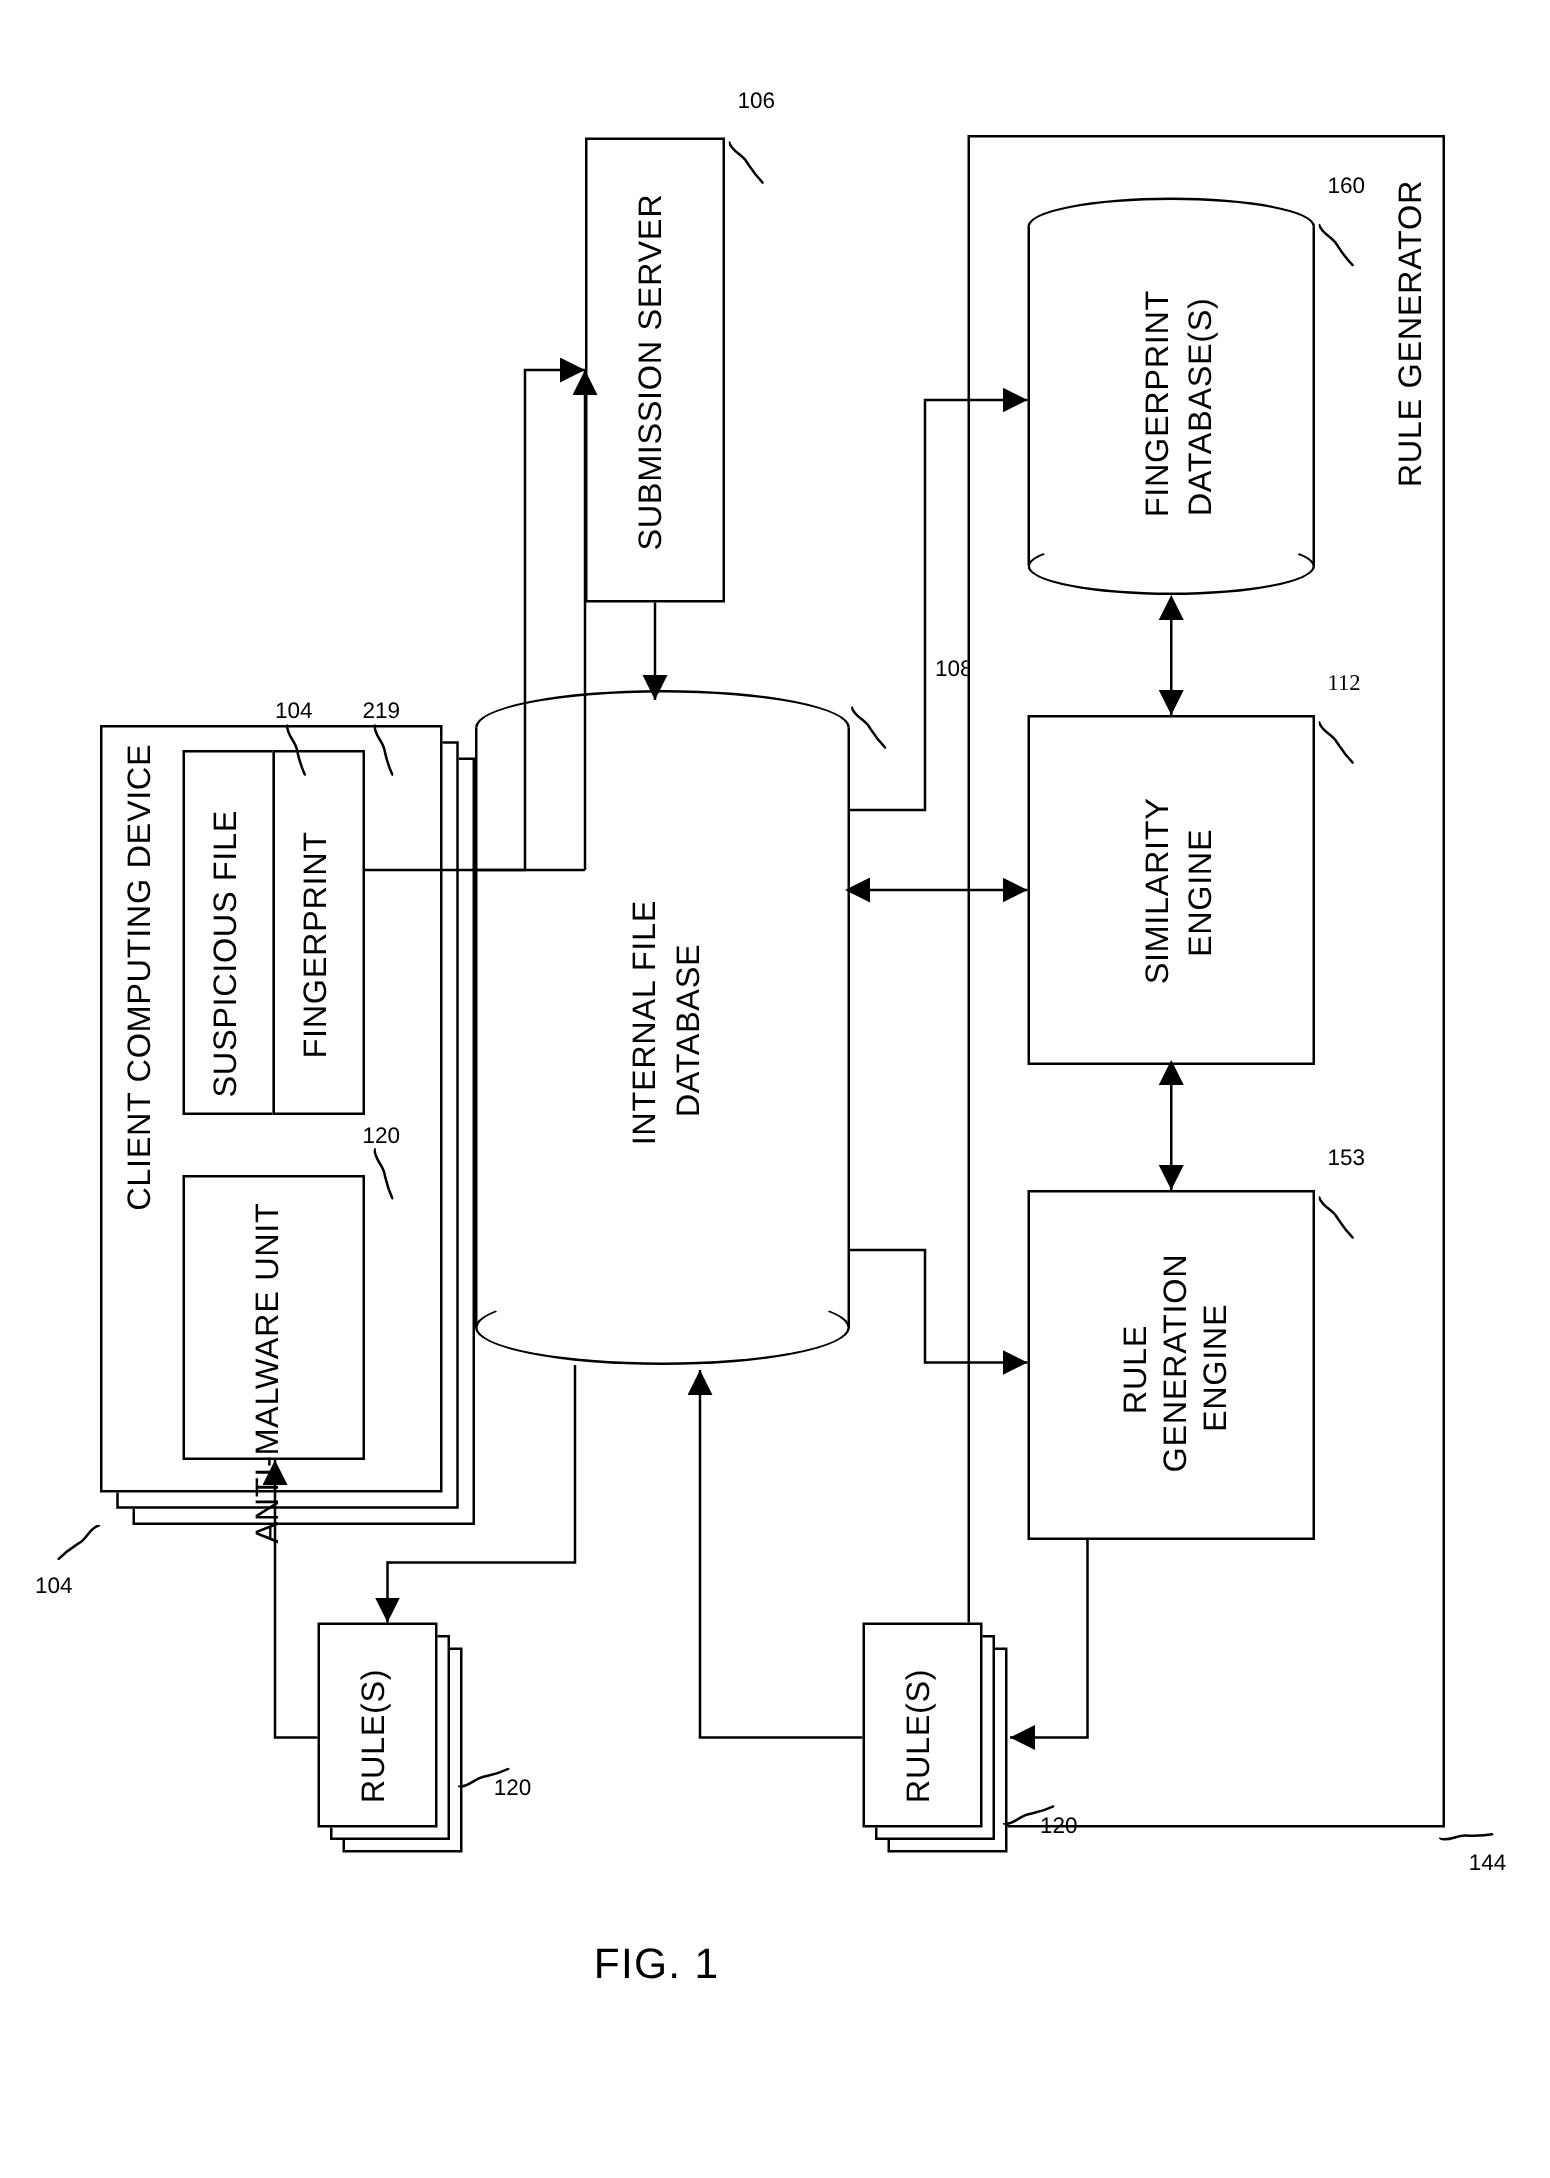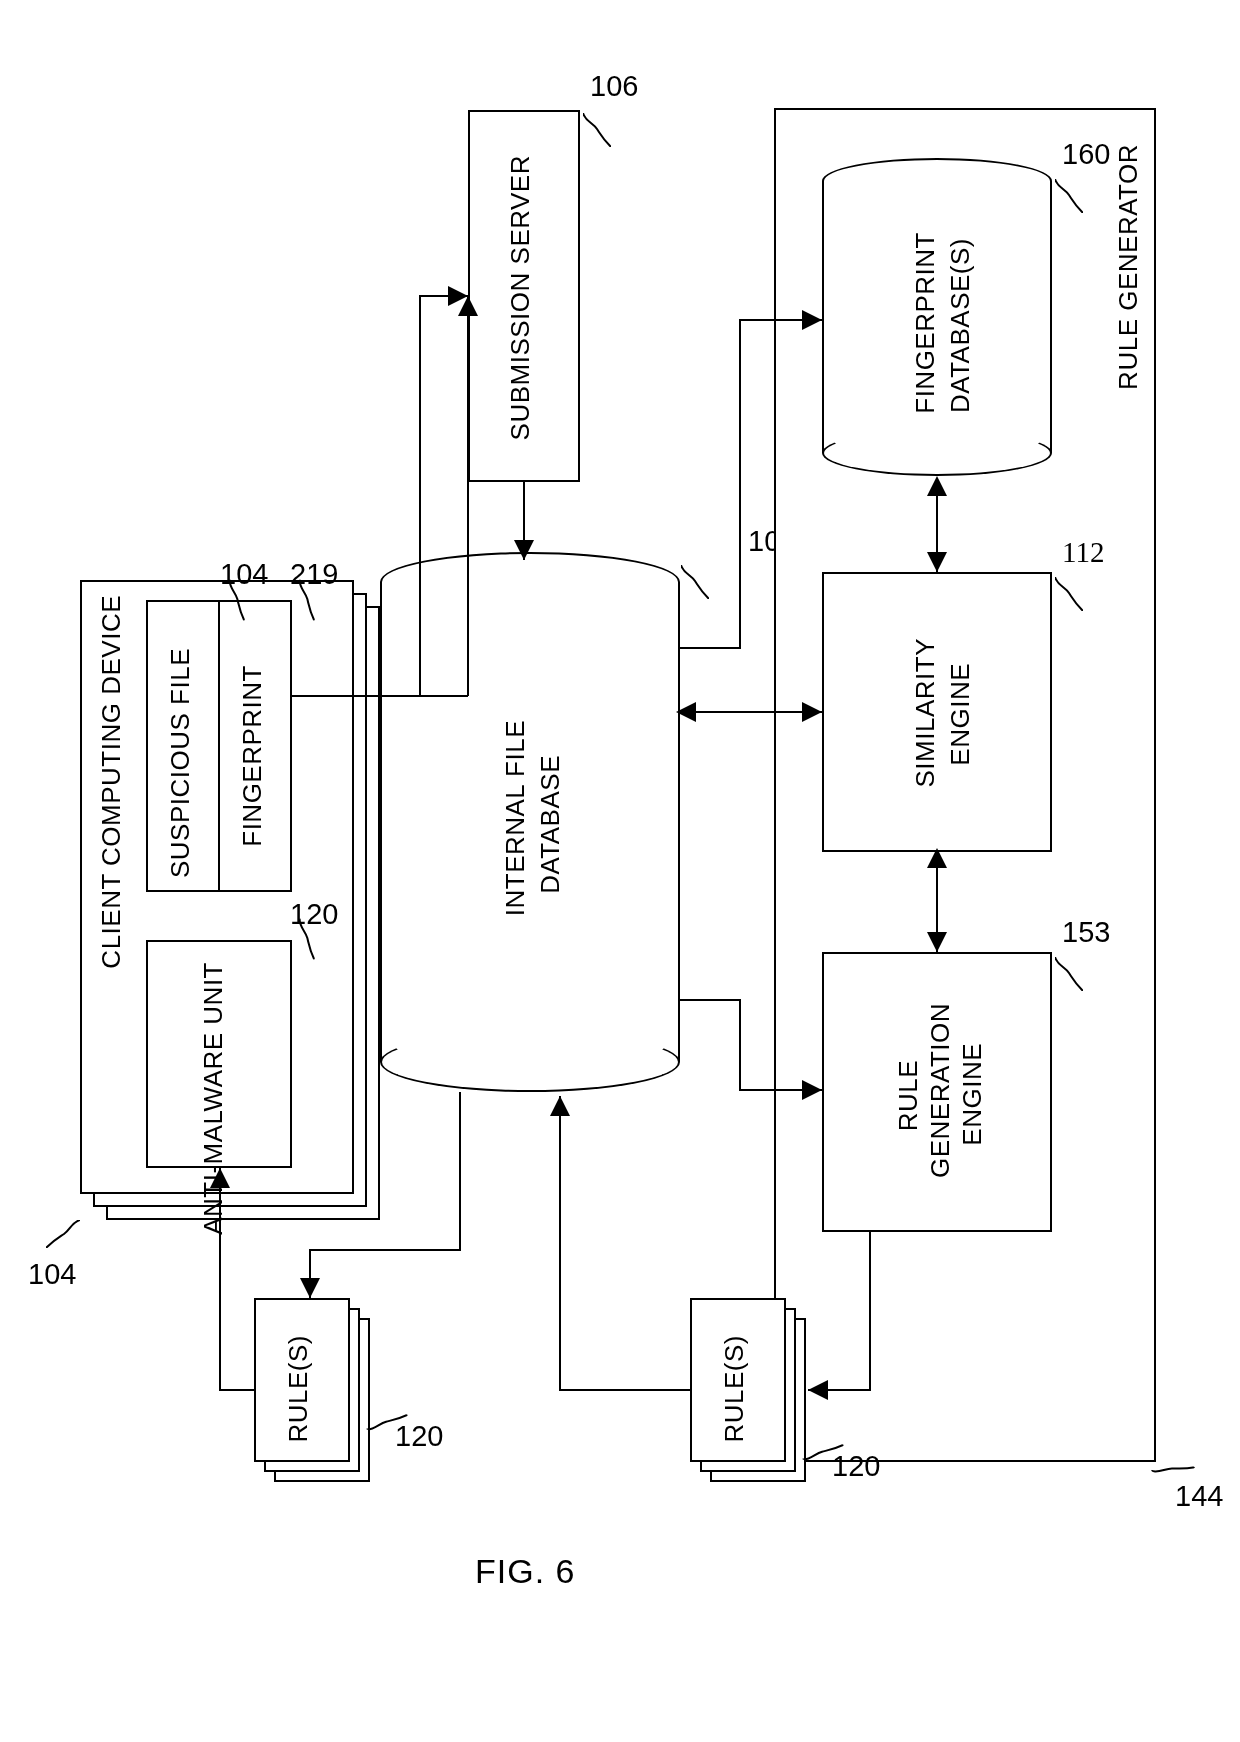--- a/index.html
+++ b/index.html
@@ -29,21 +29,21 @@
     transform: rotate(180deg);
     text-orientation: mixed;
   }
   .fig-label {
     position: absolute;
     font-size: 34px;
     letter-spacing: 1px;
   }
   .ref {
     position: absolute;
-    font-size: 29px;
+    font-size: 18px;
     white-space: nowrap;
   }
   
   .leader {
     position: absolute;
     width: 34px;
     height: 28px;
     overflow: visible;
   }
   .leader svg { display:block; }
@@ -222,21 +222,21 @@
   </div>
   <div class="ref" style="left:832px; top:1450px;">120</div>
 
   <div class="leader" style="left:1156px; top:1455px; transform:rotate(-145deg);">
     <svg viewBox="0 0 34 28">
         <path d="M34 0 C26 2 24 10 18 14 C12 18 8 20 0 28" fill="none" stroke="#000" stroke-width="2"></path>
       </svg>
   </div>
   <div class="ref" style="left:1175px; top:1480px;">144</div>
 
-  <div class="fig-label" style="left:475px; top:1552px;">FIG. 6</div>
+  <div class="fig-label" style="left:475px; top:1552px;">FIG. 1</div>
 
   <svg class="arrows" width="1240" height="1742">
     <defs>
       <marker id="ahR" markerWidth="12" markerHeight="12" refX="10" refY="5" orient="auto">
         <path d="M0,0 L10,5 L0,10 Z" fill="#000"></path>
       </marker>
       <marker id="ahL" markerWidth="12" markerHeight="12" refX="2" refY="5" orient="auto">
         <path d="M10,0 L0,5 L10,10 Z" fill="#000"></path>
       </marker>
     </defs>

